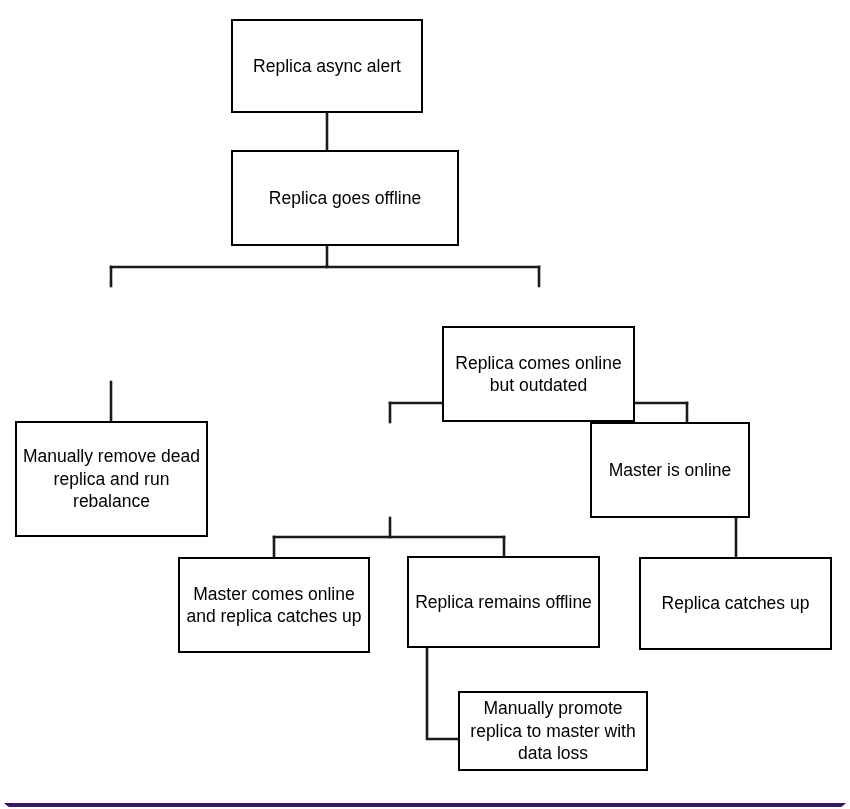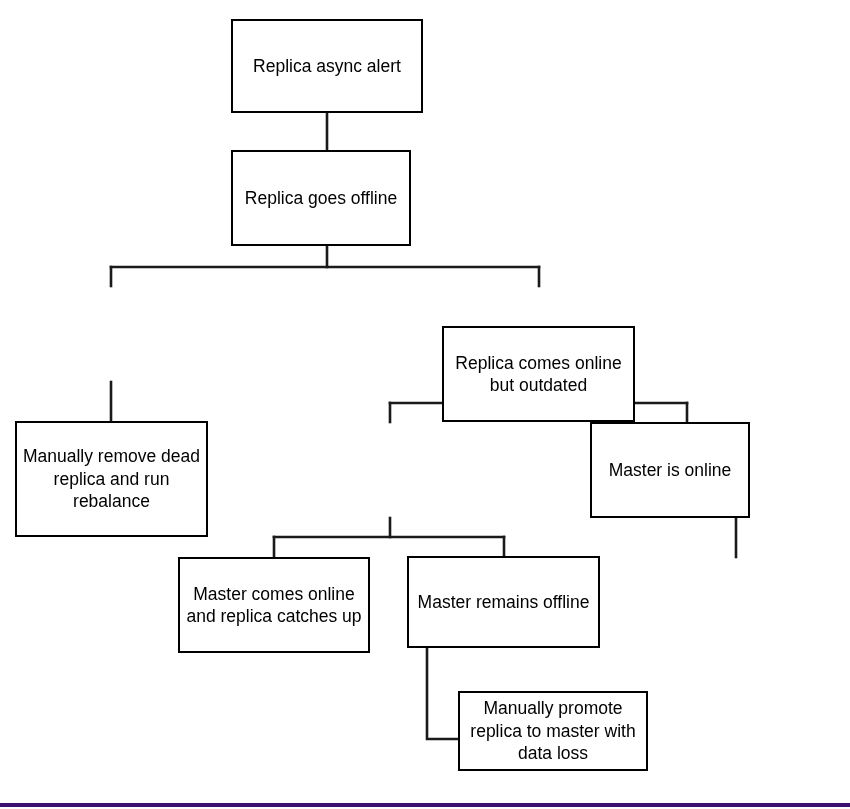--- a/index.html
+++ b/index.html
@@ -9,20 +9,21 @@
   }
   body {
     font-family: "Liberation Sans", sans-serif;
   }
   #canvas {
     position: relative;
     width: 850px;
     height: 809px;
     background: #ffffff;
     overflow: hidden;
+    border-radius: 17px;
   }
   #edge-layer {
     position: absolute;
     left: 0;
     top: 0;
     width: 850px;
     height: 809px;
     pointer-events: none;
   }
   .node {
@@ -84,21 +85,21 @@
       <path d="M736,518 L736,557"></path>
 
       <path d="M427,648 L427,739 L458,739"></path>
     </g>
   </svg>
 
   <div class="node" style="left:231px; top:19px; width:192px; height:94px;">
     <span class="label">Replica async alert</span>
   </div>
 
-  <div class="node" style="left:231px; top:150px; width:180px; height:96px;">
+  <div class="node" style="left:231px; top:150px; width:228px; height:96px;">
     <span class="label">Replica goes offline</span>
   </div>
 
 
   <div class="node" style="left:442px; top:286px; width:193px; height:96px;margin-top:40px;">
     <span class="label">Replica comes online
 but outdated</span>
   </div>
 
   <div class="node" style="left:15px; top:421px; width:193px; height:116px;">
@@ -111,23 +112,26 @@
   <div class="node" style="left:590px; top:422px; width:160px; height:96px;">
     <span class="label">Master is online</span>
   </div>
 
   <div class="node" style="left:178px; top:557px; width:192px; height:96px;">
     <span class="label">Master comes online
 and replica catches up</span>
   </div>
 
   <div class="node" style="left:407px; top:556px; width:193px; height:92px;">
-    <span class="label">Master remains offline</span>
+    <span class="label">Replica remains offline</span>
   </div>
 
+  <div class="node" style="left:639px; top:557px; width:193px; height:93px;">
+    <span class="label">Replica catches up</span>
+  </div>
 
   <div class="node" style="left:458px; top:691px; width:190px; height:80px;">
     <span class="label">Manually promote
 replica to master with
 data loss</span>
   </div>
 
   <div class="bottom-rule" style="top:803px;"></div>
 
 </div>

